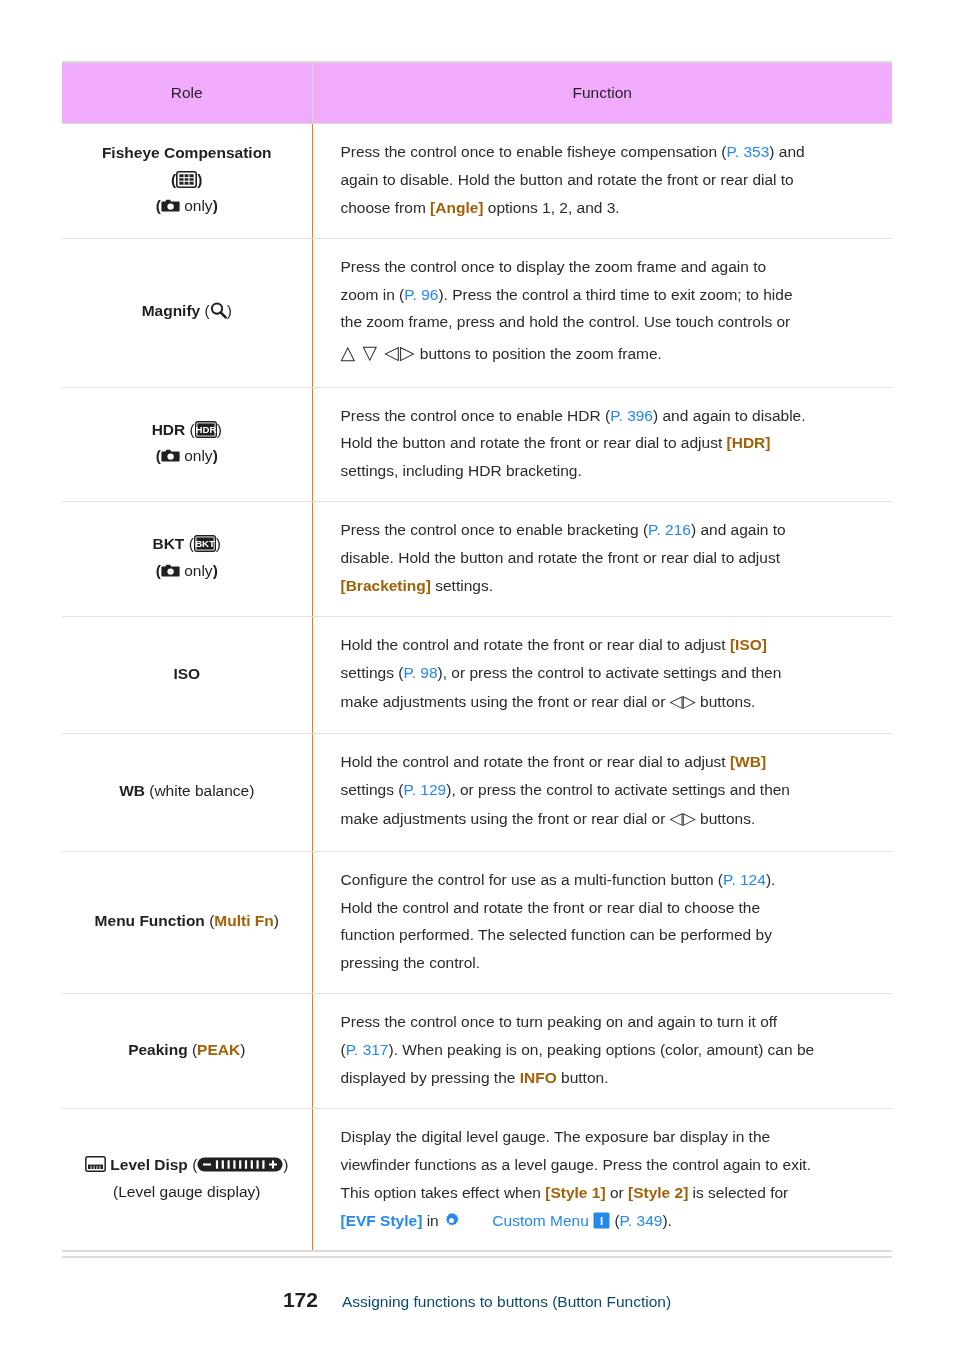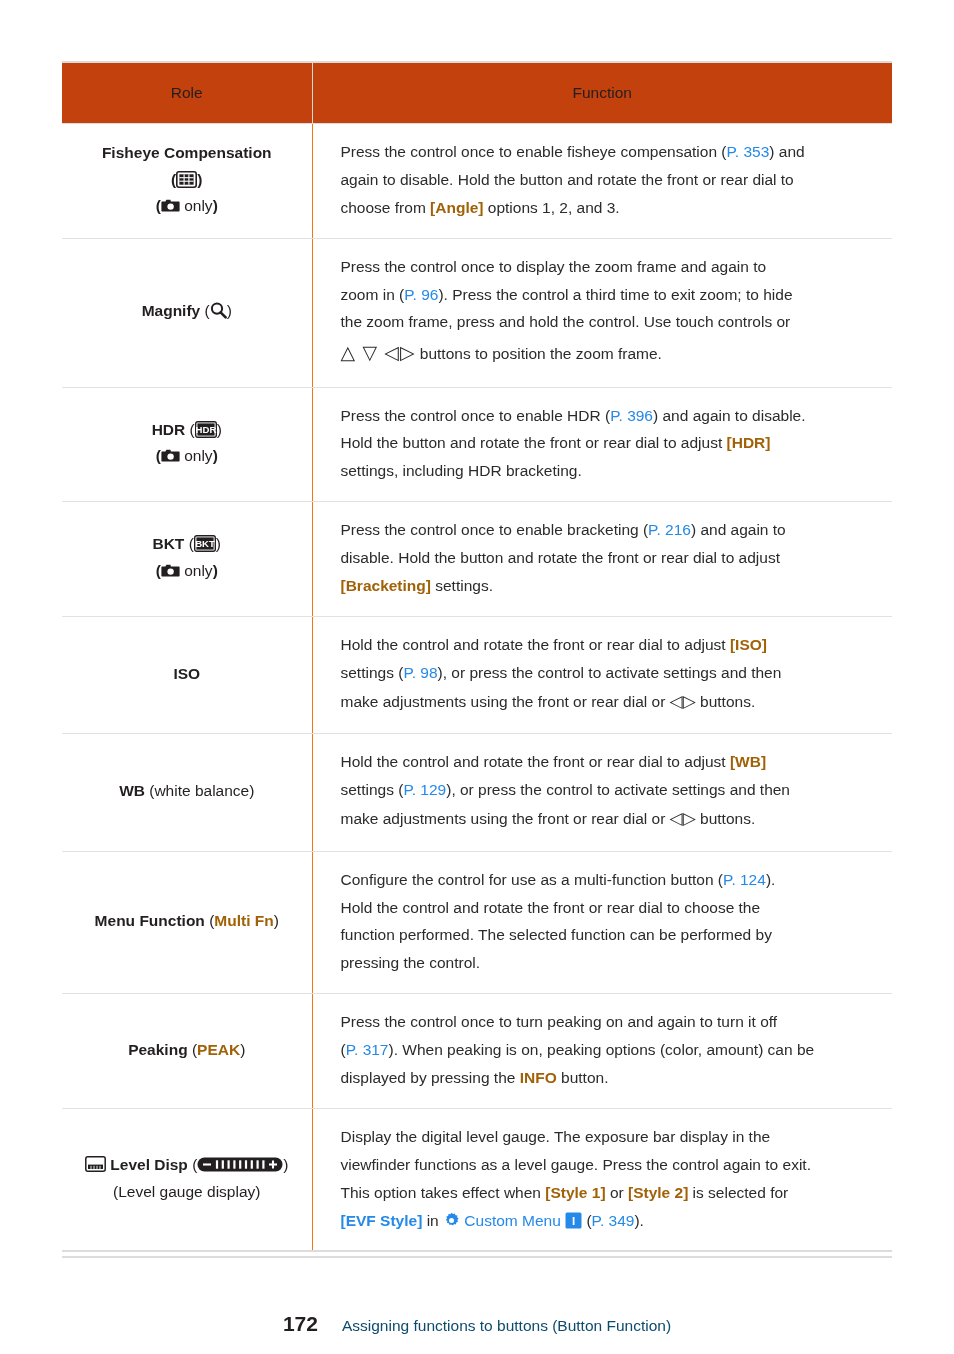--- a/index.html
+++ b/index.html
@@ -28,21 +28,21 @@
     left: 62px;
     top: 61px;
     width: 830px;
     border-collapse: collapse;
     table-layout: fixed;
   }
   .tbl col.c-role { width: 250px; }
   .tbl col.c-func { width: 580px; }
 
   .tbl thead th {
-    background: #c2410c;
+    background: #f0abfc;
     border-top: 2px solid #dcdcdc;
     border-bottom: 1px solid #dcdcdc;
     font-size: 15.5px;
     font-weight: 400;
     color: #231f20;
     height: 60px;
     vertical-align: middle;
     text-align: center;
     padding: 0;
   }
@@ -69,21 +69,21 @@
   .tbl td.func {
     padding-left: 28px;
     padding-right: 14px;
     line-height: 1.80;
     color: #2b2b2b;
   }
   .func .ln { display: block; white-space: nowrap; }
   b, strong { font-weight: 700; color: #a16207; }
   .lnk { color: #2489e8; }
   .lnk-b { color: #2489e8; font-weight: 700; }
-  .lnk-n { color: #2489e8; font-weight: 400; }
+  .lnk-n { color: #2489e8; font-weight: 400; margin-left: 28px; }
 
   
   .ic {
     display: inline-block;
     vertical-align: -2px;
     line-height: 0;
   }
   .ic svg { display: block; }
 
   .ic-cam { width: 19px; height: 15px; vertical-align: -2px; }
@@ -109,21 +109,20 @@
   }
   .footer {
     position: absolute;
     left: 62px;
     top: 1288px;
     width: 830px;
     height: 30px;
     display: flex;
     align-items: baseline;
     justify-content: center;
-    margin-top: 24px;
   }
   .pg-num {
     font-size: 21px;
     font-weight: 700;
     color: #231f20;
     margin-right: 24px;
   }
   .foot-title {
     font-size: 15.5px;
     color: #0c4a6e;

